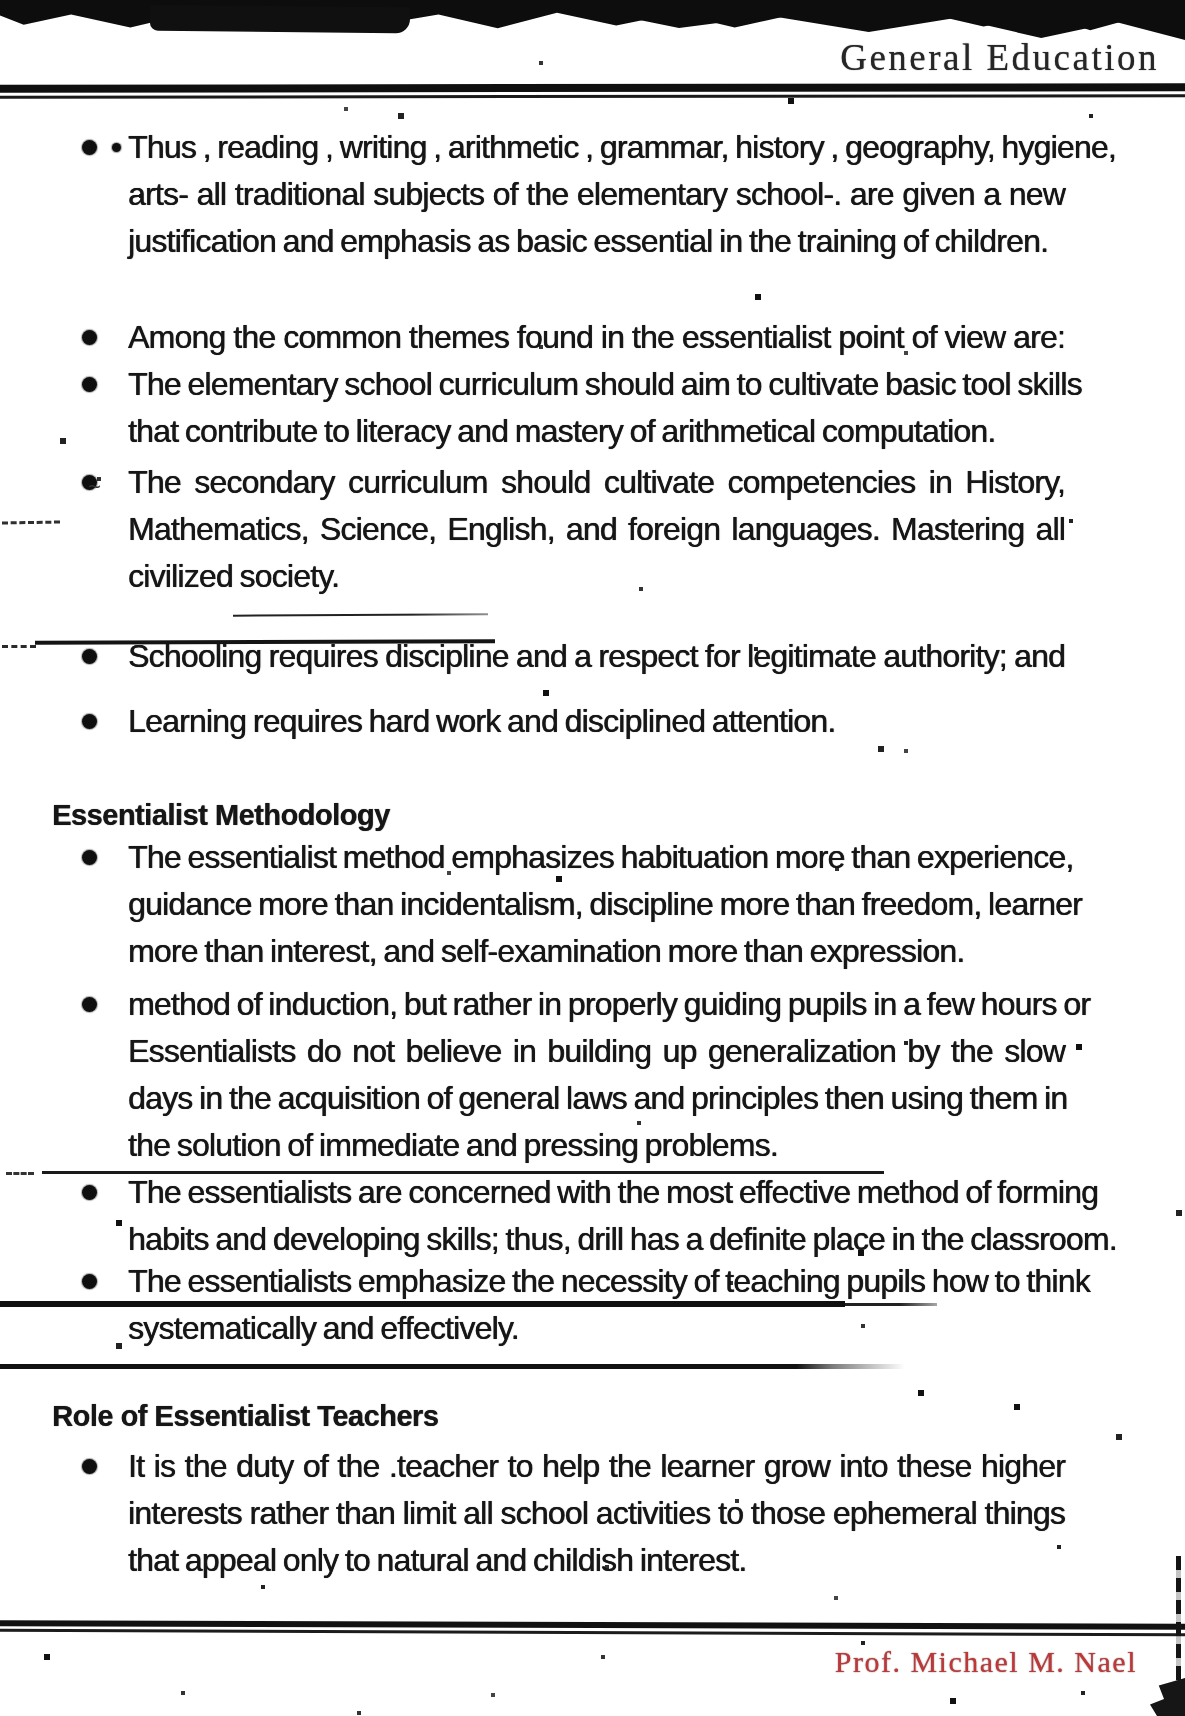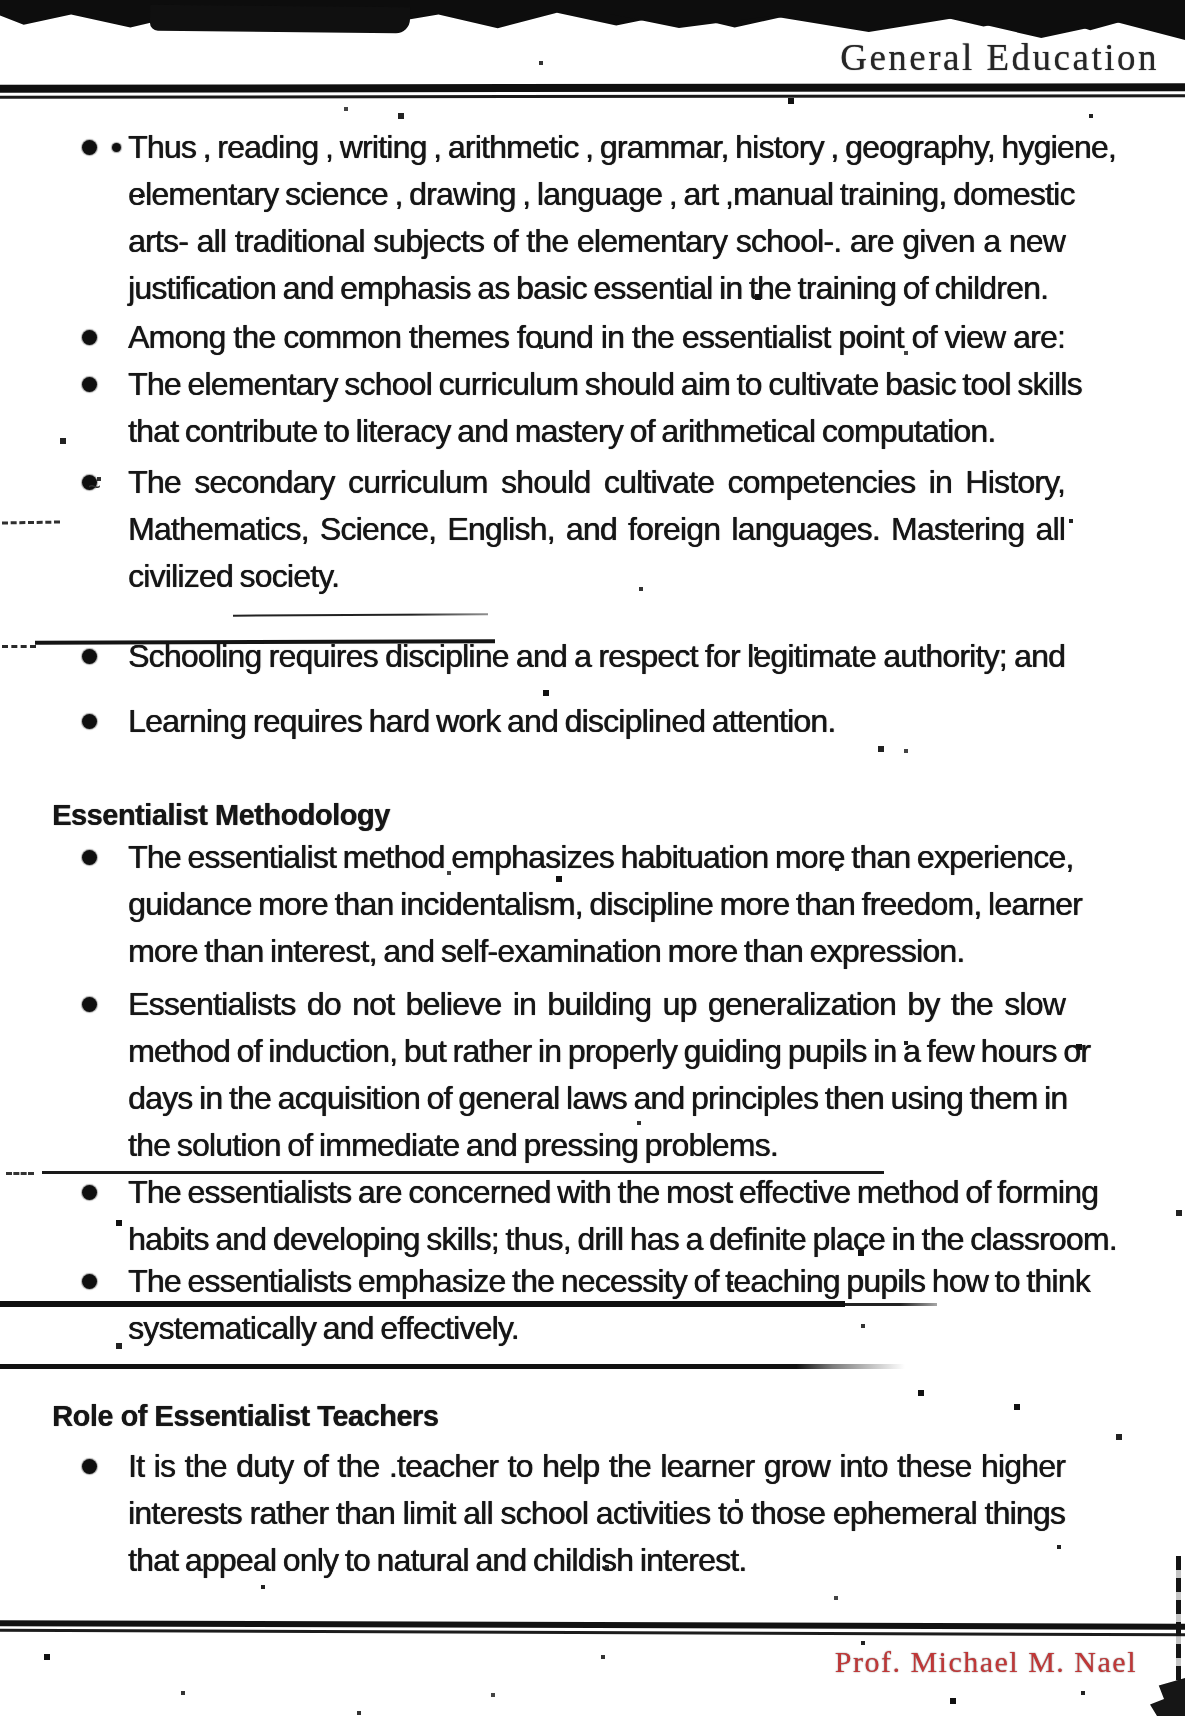--- a/index.html
+++ b/index.html
@@ -100,21 +100,20 @@
   <div class="specks"></div>
 
   <div class="doc-title">General Education</div>
   <div class="header-rule"></div>
   <div class="header-rule-thin"></div>
 
   <div class="para" style="top:124px">
     <span class="dot"></span>
     <span class="dot small"></span>
     <div class="line">Thus , reading , writing , arithmetic , grammar, history , geography, hygiene,</div>
-    <div class="line">elementary science , drawing , language , art ,manual training, domestic</div>
     <div class="line">arts- all traditional subjects of the elementary school-. are given a new</div>
     <div class="line last">justification and emphasis as basic essential in the training of children.</div>
   </div>
 
   <div class="para" style="top:314px">
     <span class="dot"></span>
     <div class="line">Among the common themes found in the essentialist point of view are:</div>
   </div>
 
   <div class="para" style="top:361px">
@@ -149,22 +148,22 @@
 
   <div class="para" style="top:834px">
     <span class="dot"></span>
     <div class="line">The essentialist method emphasizes habituation more than experience,</div>
     <div class="line">guidance more than incidentalism, discipline more than freedom, learner</div>
     <div class="line last">more than interest, and self-examination more than expression.</div>
   </div>
 
   <div class="para" style="top:981px">
     <span class="dot"></span>
+    <div class="line">method of induction, but rather in properly guiding pupils in a few hours or</div>
     <div class="line">Essentialists do not believe in building up generalization by the slow</div>
-    <div class="line">method of induction, but rather in properly guiding pupils in a few hours or</div>
     <div class="line">days in the acquisition of general laws and principles then using them in</div>
     <div class="line last">the solution of immediate and pressing problems.</div>
   </div>
 
   <div class="p9-overline"></div>
   <div class="p9-overline-dash"></div>
   <div class="para" style="top:1169px">
     <span class="dot"></span>
     <div class="line">The essentialists are concerned with the most effective method of forming</div>
     <div class="line">habits and developing skills; thus, drill has a definite place in the classroom.</div>

